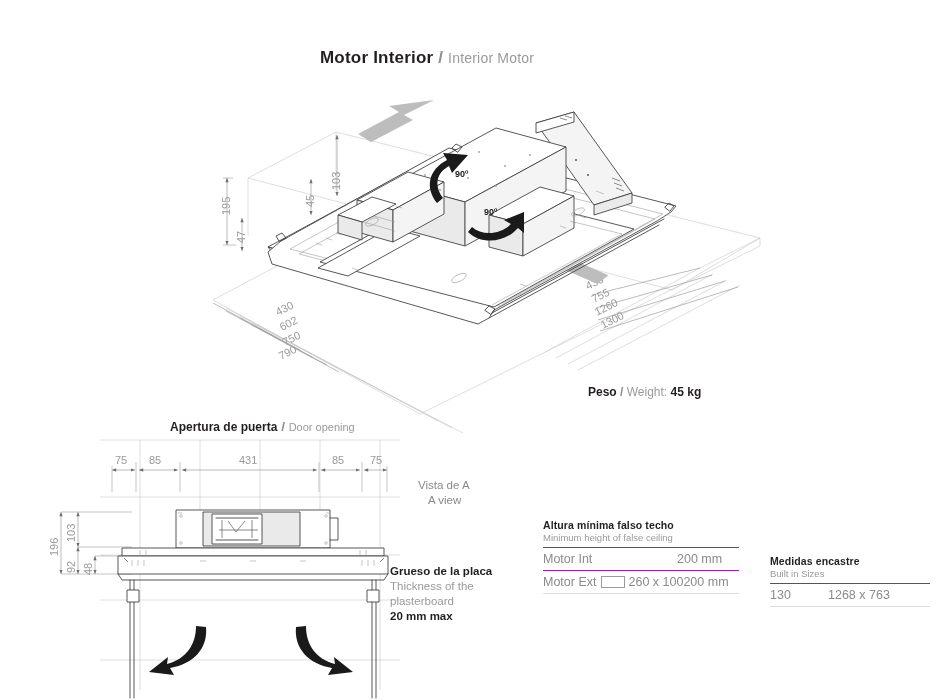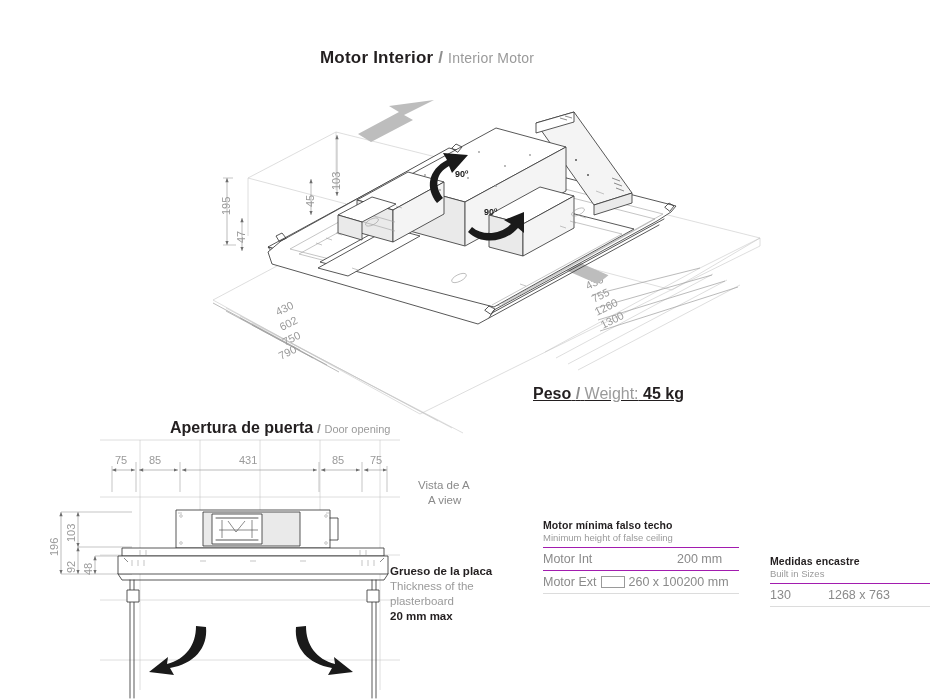--- a/index.html
+++ b/index.html
@@ -14,23 +14,23 @@
   .abs{position:absolute;}
   .es{color:#231f20;font-weight:bold;}
   .en{color:#9a9a9a;font-weight:normal;}
   .sep{color:#8e8e8e;font-weight:bold;}
 
   
   #title{left:320px;top:48px;font-size:17px;letter-spacing:.2px;white-space:nowrap;}
   #title .es{font-size:17px;}
   #title .en{font-size:14px;}
 
-  #weight{left:533px;top:385px;font-size:16px;white-space:nowrap;text-decoration:underline;}
+  #weight{left:588px;top:385px;font-size:12px;white-space:nowrap;}
   #door-title{left:170px;top:419px;font-size:13.5px;white-space:nowrap;}
-  #door-title .es{font-size:16px;}
+  #door-title .es{font-size:12px;}
   #door-title .en{font-size:11px;}
 
   #aview{left:418px;top:478px;font-size:11.5px;line-height:15px;color:#8a8a8a;}
   #aview .l2{padding-left:10px;}
 
   #thick{left:390px;top:564px;font-size:11.5px;line-height:15px;width:120px;}
   #thick .t1{color:#231f20;font-weight:bold;}
   #thick .t2{color:#9a9a9a;}
   #thick .t3{color:#231f20;font-weight:bold;}
 
@@ -349,21 +349,21 @@
 
   <div class="abs" id="thick">
     <div class="t1">Grueso de la placa</div>
     <div class="t2">Thickness of the</div>
     <div class="t2">plasterboard</div>
     <div class="t3">20 mm max</div>
   </div>
 
   <div class="tbl" id="tbl-ceiling">
     <div class="hdwrap">
-      <div class="hd1">Motor mínima falso techo</div>
+      <div class="hd1">Altura mínima falso techo</div>
       <div class="hd2">Minimum height of false ceiling</div>
     </div>
     <div class="row">
       <div class="c1">
           <span>Motor Int</span>
         </div>
       <div class="c2">200 mm</div>
     </div>
     <div class="row">
       <div class="c1">

